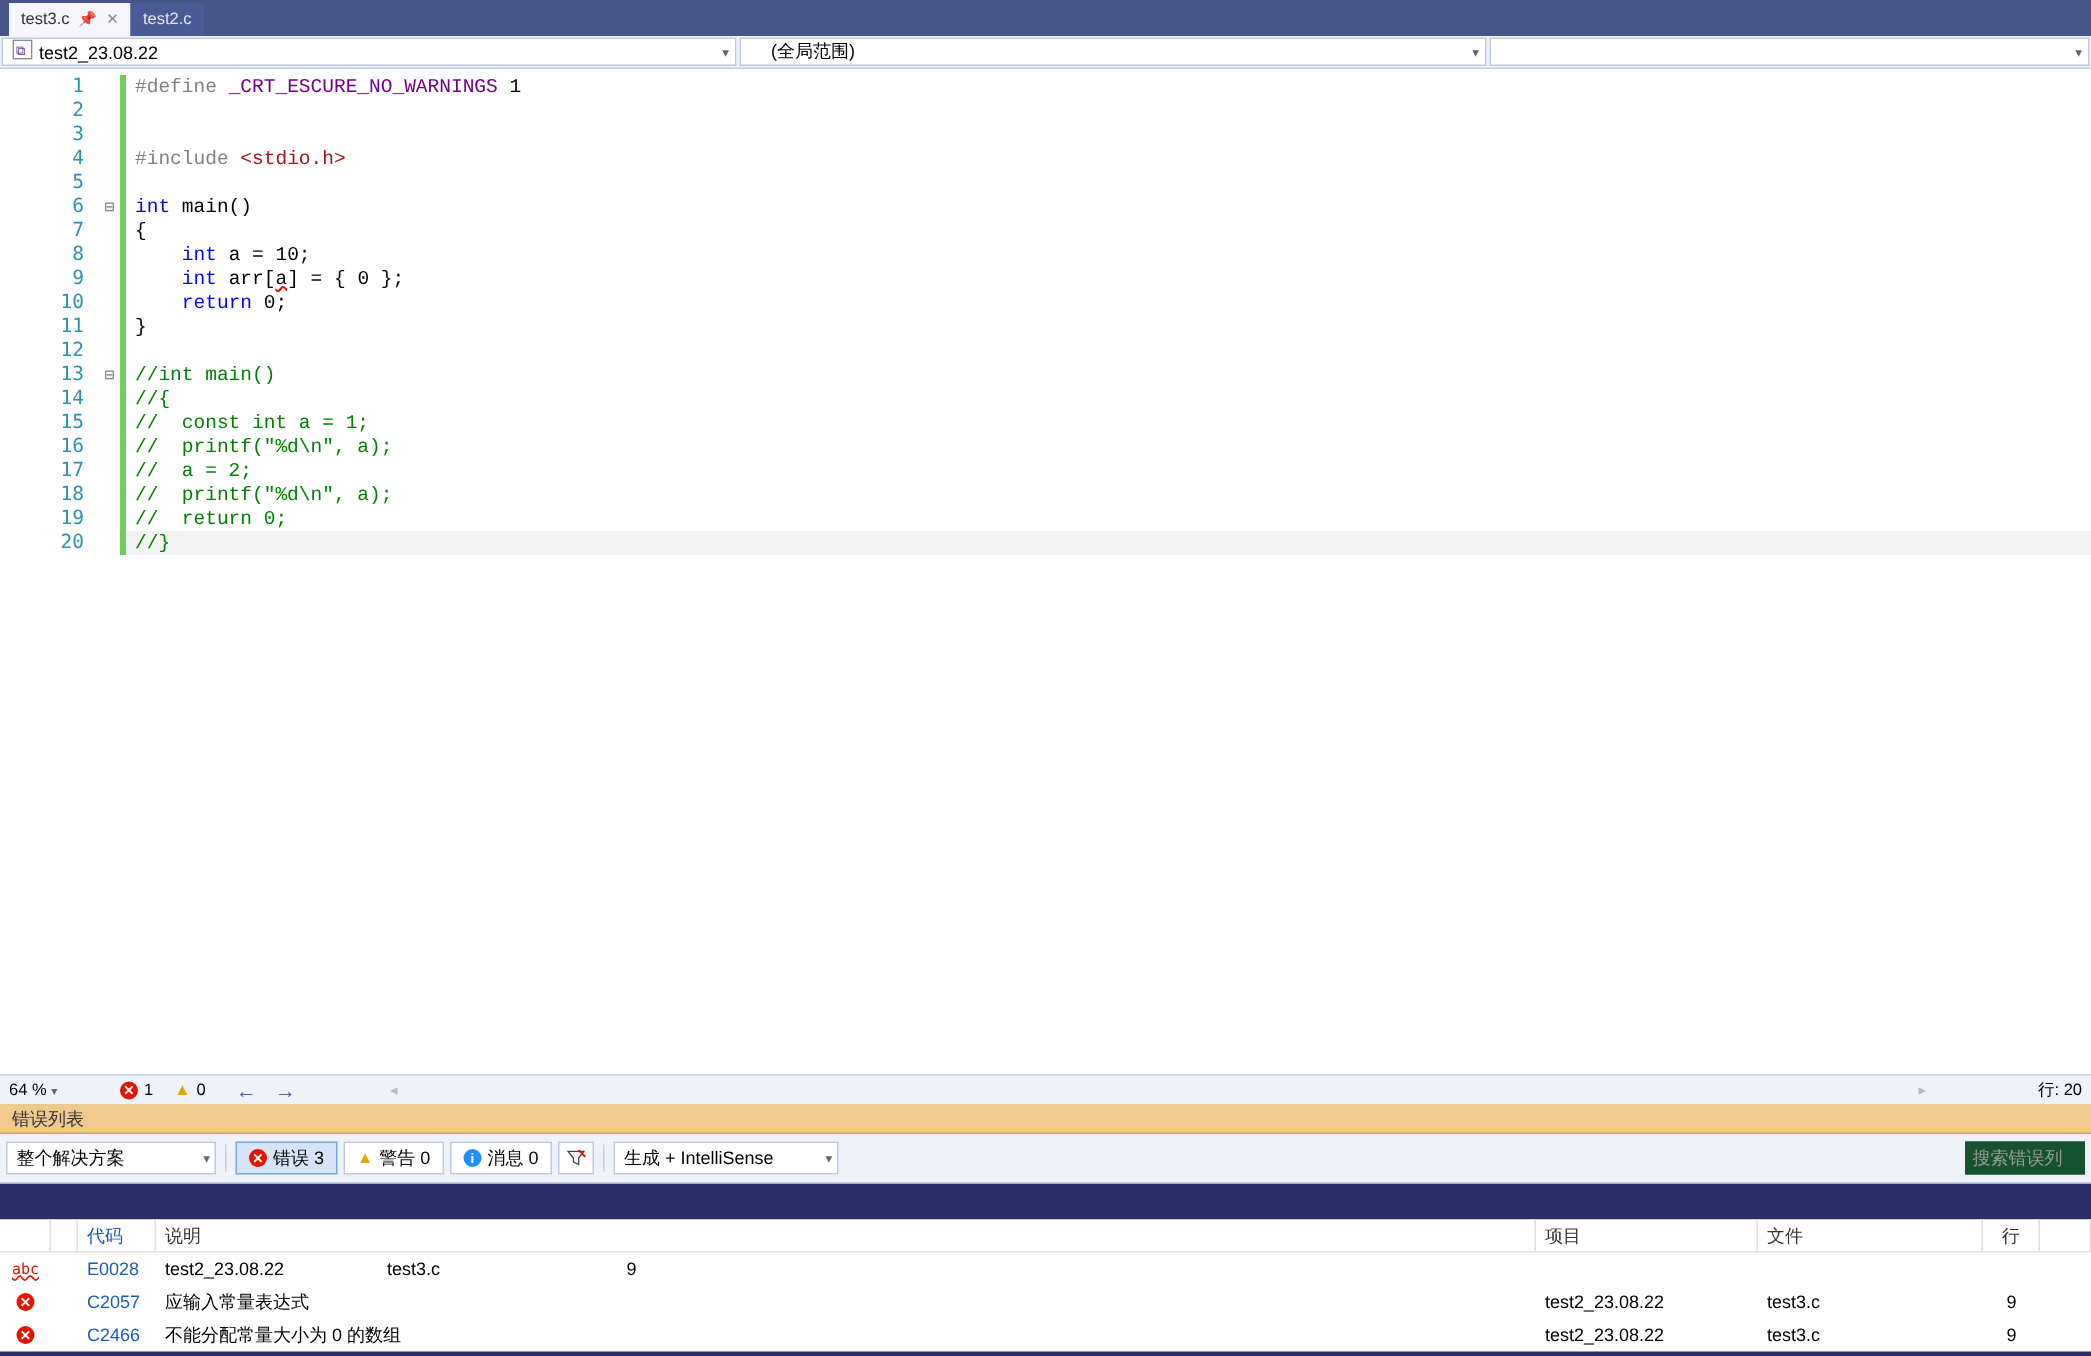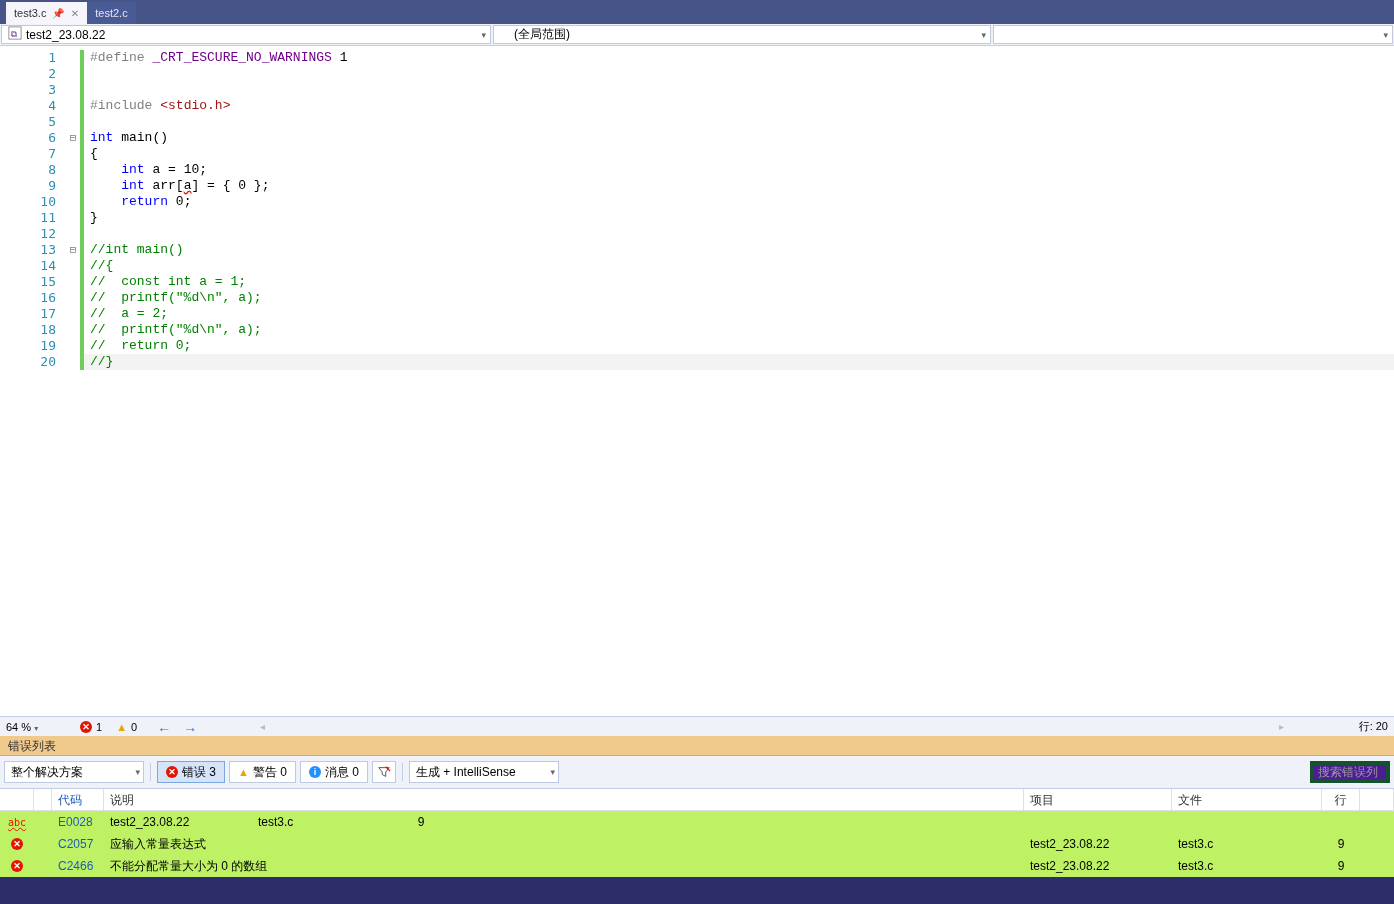--- a/index.html
+++ b/index.html
@@ -42,22 +42,22 @@
 .ln-ind { position:absolute; right:6px; font-size:11px; }
 .err-header { height:20px; background:#f0ca8d; color:#333; font-size:12px; padding:2px 8px; font-weight:normal; border-bottom:1px solid #d9a94e; }
 .err-toolbar { height:26px; background:#eff2f9; border-bottom:1px solid #c4cde4; display:flex; align-items:center; padding:16px 4px; gap:4px; }
 .tb-dd { height:22px; border:1px solid #bfc9e2; background:#fff; padding:0 18px 0 6px; display:flex; align-items:center; font-size:12px; position:relative; }
 .tb-dd .dd-arrow{ right:3px; }
 .tb-sep { width:1px; height:18px; background:#c4cde4; margin:0 2px; }
 .tb-btn { height:22px; border:1px solid #bfc9e2; background:#fff; padding:0 8px; display:flex; align-items:center; gap:4px; font-size:12px; cursor:pointer; }
 .tb-btn.active { background:#d6e4f9; border-color:#7aa7e0; }
 .blue-dot{ width:12px;height:12px;border-radius:50%;background:#1e90ff;color:#fff;display:flex;align-items:center;justify-content:center;font-size:9px;font-weight:bold;}
 .filter-ico{ width:14px;height:14px;}
-.search-box { margin-left:auto; width:80px; height:22px; border:4px solid #14532d; background:#4c1d95; padding:0 4px; color:#999; font-size:12px; display:flex;align-items:center;}
-.err-table { background:#bef264; }
+.search-box { margin-left:auto; width:80px; height:22px; border:1px solid #14532d; background:#14532d; padding:0 4px; color:#999; font-size:12px; display:flex;align-items:center;}
+.err-table { background:#ffffff;margin-top:24px; }
 .err-thead { height:22px; display:flex; background:#fff; border-bottom:1px solid #e0e0e0; font-size:12px; color:#333;}
 .err-thead > div { border-right:1px solid #e0e0e0; padding:3px 6px; }
 .col-ico{width:34px;} .col-sp{width:18px;} .col-code{width:52px;color:#1e5bb8;} .col-desc{width:920px;} .col-proj{width:148px;} .col-file{width:150px;} .col-line{width:38px;text-align:center;} .col-rest{flex:1;}
 .err-row { height:22px; display:flex; font-size:12px; align-items:center; }
 .err-row > div { padding:2px 6px; }
 .sev-ico { width:34px; display:flex; justify-content:center; }
 .code-link { color:#1e5bb8; }
 .abc-ico { color:#e51400; font-size:10px; text-decoration:underline wavy #e51400; font-family:Consolas,monospace;}
 .c-icon{width:14px;height:14px;display:inline-block;}
 </style>

